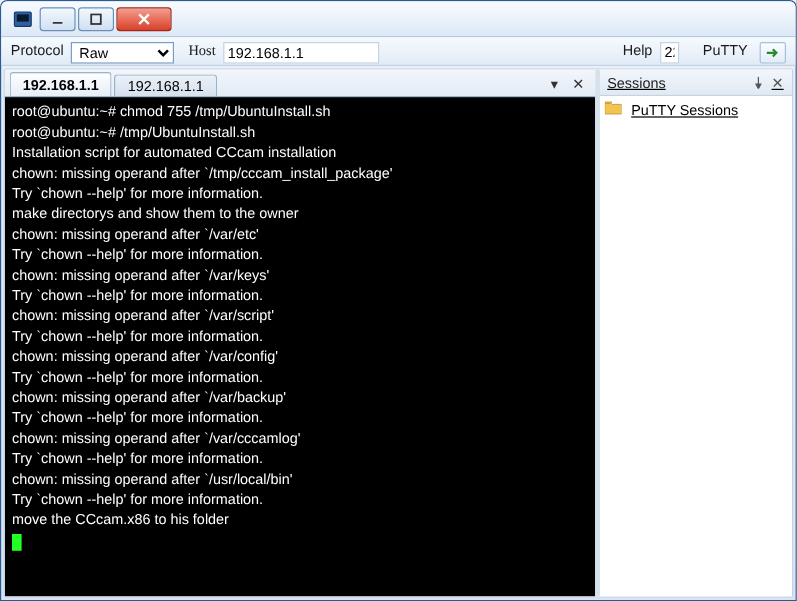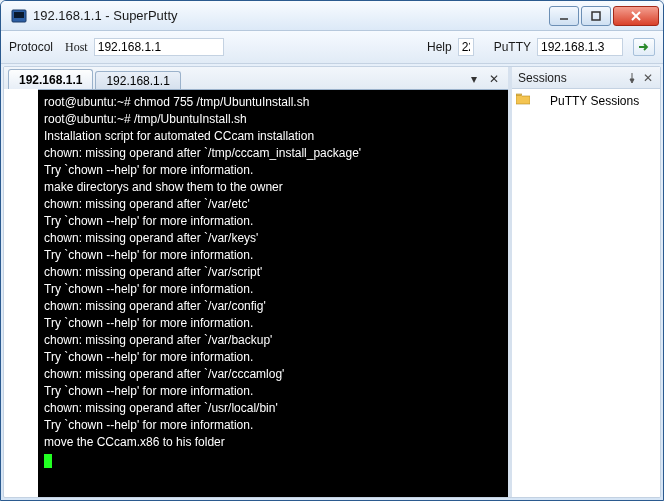--- a/index.html
+++ b/index.html
@@ -12,67 +12,66 @@
     .titlebar-text { flex: 1; color: #1a1a1a; font-size: 13px; }
     .win-controls { display: flex; gap: 2px; }
     .win-btn { width: 30px; height: 20px; border: 1px solid #6c8fb5; border-radius: 3px; display: flex; align-items: center; justify-content: center; background: linear-gradient(#f3f8fe, #cfe0f2); cursor: pointer; }
     .win-btn.close { width: 46px; background: linear-gradient(#f49e8f, #d9412a); border-color: #a32818; color: #fff; }
     .win-btn svg { width: 10px; height: 10px; stroke: #333; stroke-width: 1.5; fill: none; }
     .win-btn.close svg { stroke: #fff; stroke-width: 2; }
     
     .menubar { height: 22px; background: linear-gradient(#fafcff, #e5eef8); display: flex; align-items: center; padding: 0 6px; gap: 12px; border-bottom: 1px solid #c4d2e2; }
     .menubar span { color: #1a1a1a; cursor: pointer; }
     
-    .conn-row { height: 24px; background: linear-gradient(#f6faff, #e1ebf6); display: flex; align-items: center; padding: 16px 8px; gap: 6px; border-bottom: 1px solid #c4d2e2; }
+    .conn-row { height: 24px; background: linear-gradient(#f6faff, #e1ebf6); display: flex; align-items: flex-start; padding: 4px 8px; gap: 6px; border-bottom: 1px solid #c4d2e2; }
     .conn-row label { color: #1a1a1a; }
     .proto-select { height: 18px; width: 86px; border: 1px solid #7a9ec4; background: #fff; font-size: 12px; padding: 0 2px; }
     .conn-input { height: 18px; border: 1px solid #c4d2e2; background: #fff; padding: 0 3px; font-size: 12px; }
     .host-input { width: 130px; }
     .port-input { width: 16px; }
     .login-input { width: 86px; }
     .go-btn { width: 22px; height: 18px; border: 1px solid #a7c0da; background: linear-gradient(#fbfdff, #e2edf8); border-radius: 2px; display: flex; align-items: center; justify-content: center; cursor: pointer; margin-left: 4px;}
     .go-btn svg { width: 12px; height: 10px; }
     
     .content-area { flex: 1; display: flex; background: #fff; border: 1px solid #c4d2e2; margin: 2px; border-radius: 2px; overflow: hidden; }
     
     .left-pane { flex: 1; display: flex; flex-direction: column; min-width: 0; }
     
     .tabstrip { height: 22px; background: linear-gradient(#f2f6fb, #e3ebf4); display: flex; align-items: flex-end; padding: 0 4px; gap: 2px; }
     .tab { height: 20px; padding: 0 10px; border: 1px solid #9bb2cb; border-bottom: none; border-radius: 3px 3px 0 0; background: linear-gradient(#fdfefe, #e7eef7); display: flex; align-items: center; font-weight: bold; cursor: pointer; }
     .tab.inactive { background: linear-gradient(#eaf0f8, #d6e1ee); font-weight: normal; height: 18px;}
     .tabstrip-spacer { flex: 1; }
     .tab-ctrl { width: 16px; height: 16px; display: flex; align-items: center; justify-content: center; cursor: pointer; color: #333; margin: 0 2px 2px 0;}
     
-    .terminal { flex: 1; background: #000; color: #fff; font-family: "Courier New", monospace; font-size: 13px; line-height: 17px; padding: 4px 6px; white-space: pre; overflow: hidden; border-top: 1px solid #9bb2cb; margin-left: 34px;}
+    .terminal { flex: 1; background: #000; color: #fff; font-family: "Courier New", monospace; font-size: 13px; line-height: 17px; padding: 4px 6px; white-space: pre; overflow: hidden; border-top: 1px solid #9bb2cb;}
     .term-line { white-space: pre-wrap; word-break: break-all; }
     .cursor { display: inline-block; width: 8px; height: 14px; background: #22ff22; vertical-align: bottom; }
     
     .splitter { width: 4px; background: #d6e1ee; cursor: ew-resize; }
     
-    .right-pane { width: 148px; display: flex; flex-direction: column; background: #fff; }
+    .right-pane { width: 160px; display: flex; flex-direction: column; background: #fff; text-decoration: underline; }
     .sessions-header { height: 22px; background: linear-gradient(#f2f6fb, #e0e9f3); border-bottom: 1px solid #c4d2e2; display: flex; align-items: center; padding: 0 6px; gap: 4px;}
     .sessions-header .title { flex: 1; color: #1a1a1a; }
     .hdr-icon { width: 12px; height: 12px; display: inline-flex; align-items: center; justify-content: center; cursor: pointer; color: #555;}
     .sessions-tree { flex: 1; padding: 4px; }
-    .tree-node { display: flex; align-items: center; gap: 20px; cursor: pointer; }
+    .tree-node { display: flex; align-items: center; gap: 8px; cursor: pointer; }
     .folder-icon svg { width: 14px; height: 12px; }
   </style>
 </head>
 <body>
 
 <div class="window">
 
   <div class="titlebar">
     <span class="titlebar-icon">
       <svg viewBox="0 0 16 16">
           <rect x="1" y="2" width="14" height="12" rx="1" fill="#2d5fa4" stroke="#1a3a66"></rect>
           <rect x="3" y="4" width="10" height="6" fill="#0a1a2e"></rect>
         </svg>
     </span>
-    <span class="titlebar-text">192.168.1.1 - SuperPutty</span>
     <div class="win-controls">
       <div class="win-btn">
           <svg viewBox="0 0 10 10">
             <line x1="1" y1="8" x2="9" y2="8"></line>
           </svg>
         </div>
       <div class="win-btn">
           <svg viewBox="0 0 10 10">
             <rect x="1" y="1" width="8" height="8"></rect>
           </svg>
@@ -82,27 +81,29 @@
             <line x1="1" y1="1" x2="9" y2="9"></line>
             <line x1="9" y1="1" x2="1" y2="9"></line>
           </svg>
         </div>
     </div>
   </div>
 
 
   <div class="conn-row">
     <label>Protocol</label>
+    <select class="proto-select">
+      <option>Raw</option>
+    </select>
     <label style="margin-left:6px;font-family:Liberation Serif, serif;">Host</label>
     <input class="conn-input host-input" value="192.168.1.1" style="">
     <span style="flex:1"></span>
     <label>Help</label>
     <input class="conn-input port-input" value="22" style="">
     <label style="margin-left:14px;">PuTTY</label>
-    <input class="conn-input login-input" value="192.168.1.3" style="">
     <div class="go-btn">
       <svg viewBox="0 0 12 10">
           <path d="M1 5 L9 5 M6 2 L9 5 L6 8" stroke="#2a8a2a" stroke-width="1.8" fill="none"></path>
         </svg>
     </div>
   </div>
 
   <div class="content-area">
 
     <div class="left-pane">

